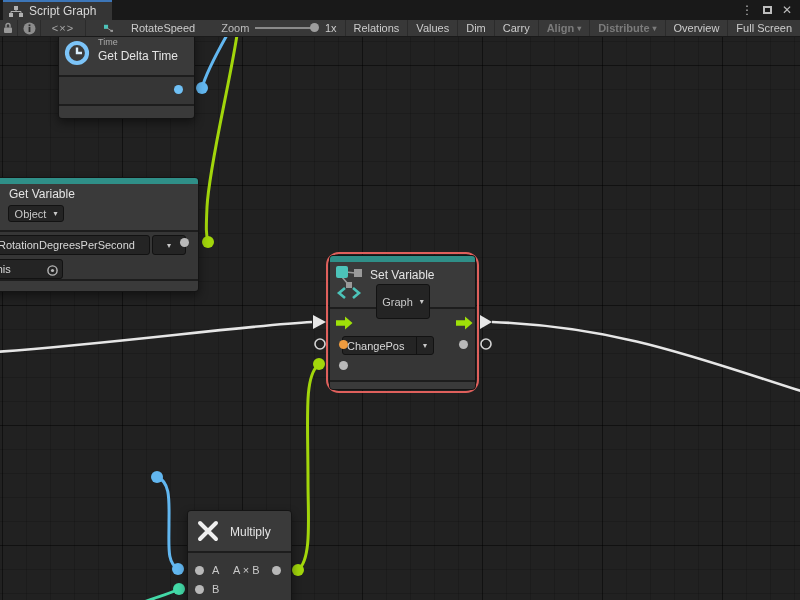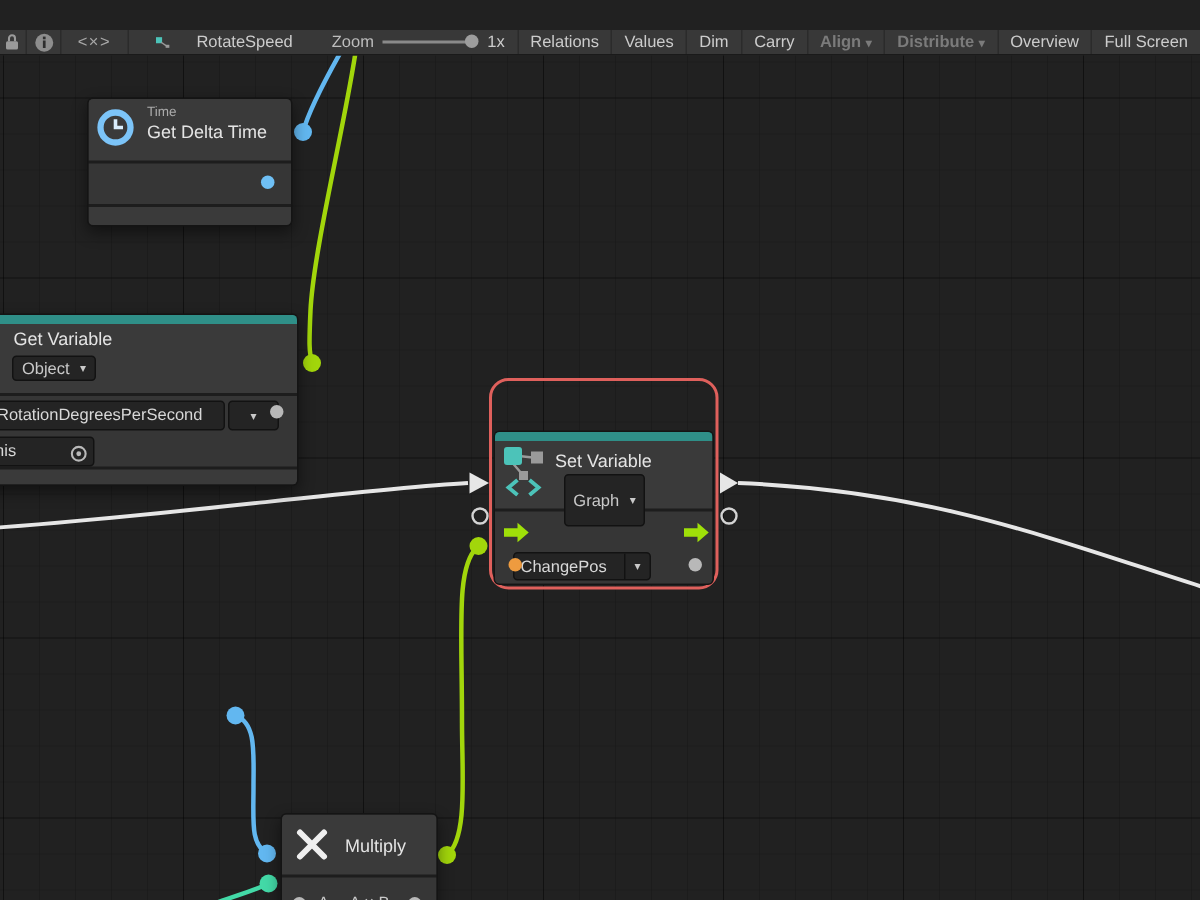--- a/index.html
+++ b/index.html
@@ -33,21 +33,21 @@
     background-image:
       linear-gradient(to right, rgba(0,0,0,0.40) 1px, transparent 1px),
       linear-gradient(to bottom, rgba(0,0,0,0.40) 1px, transparent 1px),
       linear-gradient(to right, rgba(0,0,0,0.14) 1px, transparent 1px),
       linear-gradient(to bottom, rgba(0,0,0,0.14) 1px, transparent 1px);
     background-size:120px 120px,120px 120px,24px 24px,24px 24px;
     background-position:2px 0,0 28px,2px 0,0 4px;}
   .wires{position:absolute;left:0;top:0;z-index:1;}
   
   .node{position:absolute;background:#1d1d1d;border:1px solid #141414;border-radius:4px;
-    overflow:hidden;z-index:2;box-shadow:0 4px 10px rgba(0,0,0,0.45);margin-top:32px;}
+    overflow:hidden;z-index:2;box-shadow:0 4px 10px rgba(0,0,0,0.45);}
   .band{position:absolute;left:0;right:0;}
   .bh{background:#3a3a3a;}
   .bb{background:#363636;}
   .bf{background:#3a3a3a;}
   .strip{background:#2f8f88;}
   .ntitle{position:absolute;font-size:12px;color:#e4e4e4;white-space:nowrap;}
   .ncat{position:absolute;font-size:9px;color:#ababab;white-space:nowrap;}
   .plabel{position:absolute;font-size:11px;color:#c9c9c9;white-space:nowrap;}
   .ubtn{position:absolute;background:#242424;border:1px solid #121212;border-radius:3px;
     color:#c9c9c9;font-size:11px;display:flex;align-items:center;justify-content:center;
@@ -62,20 +62,36 @@
   .dot.orange{background:#ee9b3f;}
   .selwrap{position:absolute;border:2px solid #df605c;border-radius:13px;box-sizing:border-box;z-index:2;}
   .selwrap .node{position:absolute;inset:1px;box-shadow:none;}
   svg{display:block;}
 </style>
 </head>
 <body>
 
 <div class="screen">
 
+  <div class="tabbar">
+    <div class="tab">
+      <svg width="14" height="11" viewBox="0 0 14 11">
+        <rect x="5" y="0" width="4" height="4" fill="#b0b0b0"></rect>
+        <rect x="0" y="7" width="4" height="4" fill="#b0b0b0"></rect>
+        <rect x="10" y="7" width="4" height="4" fill="#b0b0b0"></rect>
+        <path d="M7 4 V5.5 M2 7 V5.5 H12 V7" stroke="#b0b0b0" fill="none" stroke-width="1"></path>
+      </svg>
+      <span>Script Graph</span>
+    </div>
+    <div class="winctl">
+      <span>⋮</span>
+      <span class="maxbox"></span>
+      <span>✕</span>
+    </div>
+  </div>
 
   <div class="toolbar">
     <div class="tcell icon-only" style="width:26px">
       <svg width="12" height="12" viewBox="0 0 12 12">
         <rect x="2" y="5.5" width="8" height="5.5" rx="1" fill="#9a9a9a"></rect>
         <path d="M4 5.5 V3.5 a2 2 0 0 1 4 0 V5.5" stroke="#9a9a9a" stroke-width="1.4" fill="none"></path>
       </svg>
     </div>
     <div class="tcell icon-only" style="width:34px">
       <svg width="13" height="13" viewBox="0 0 13 13">

